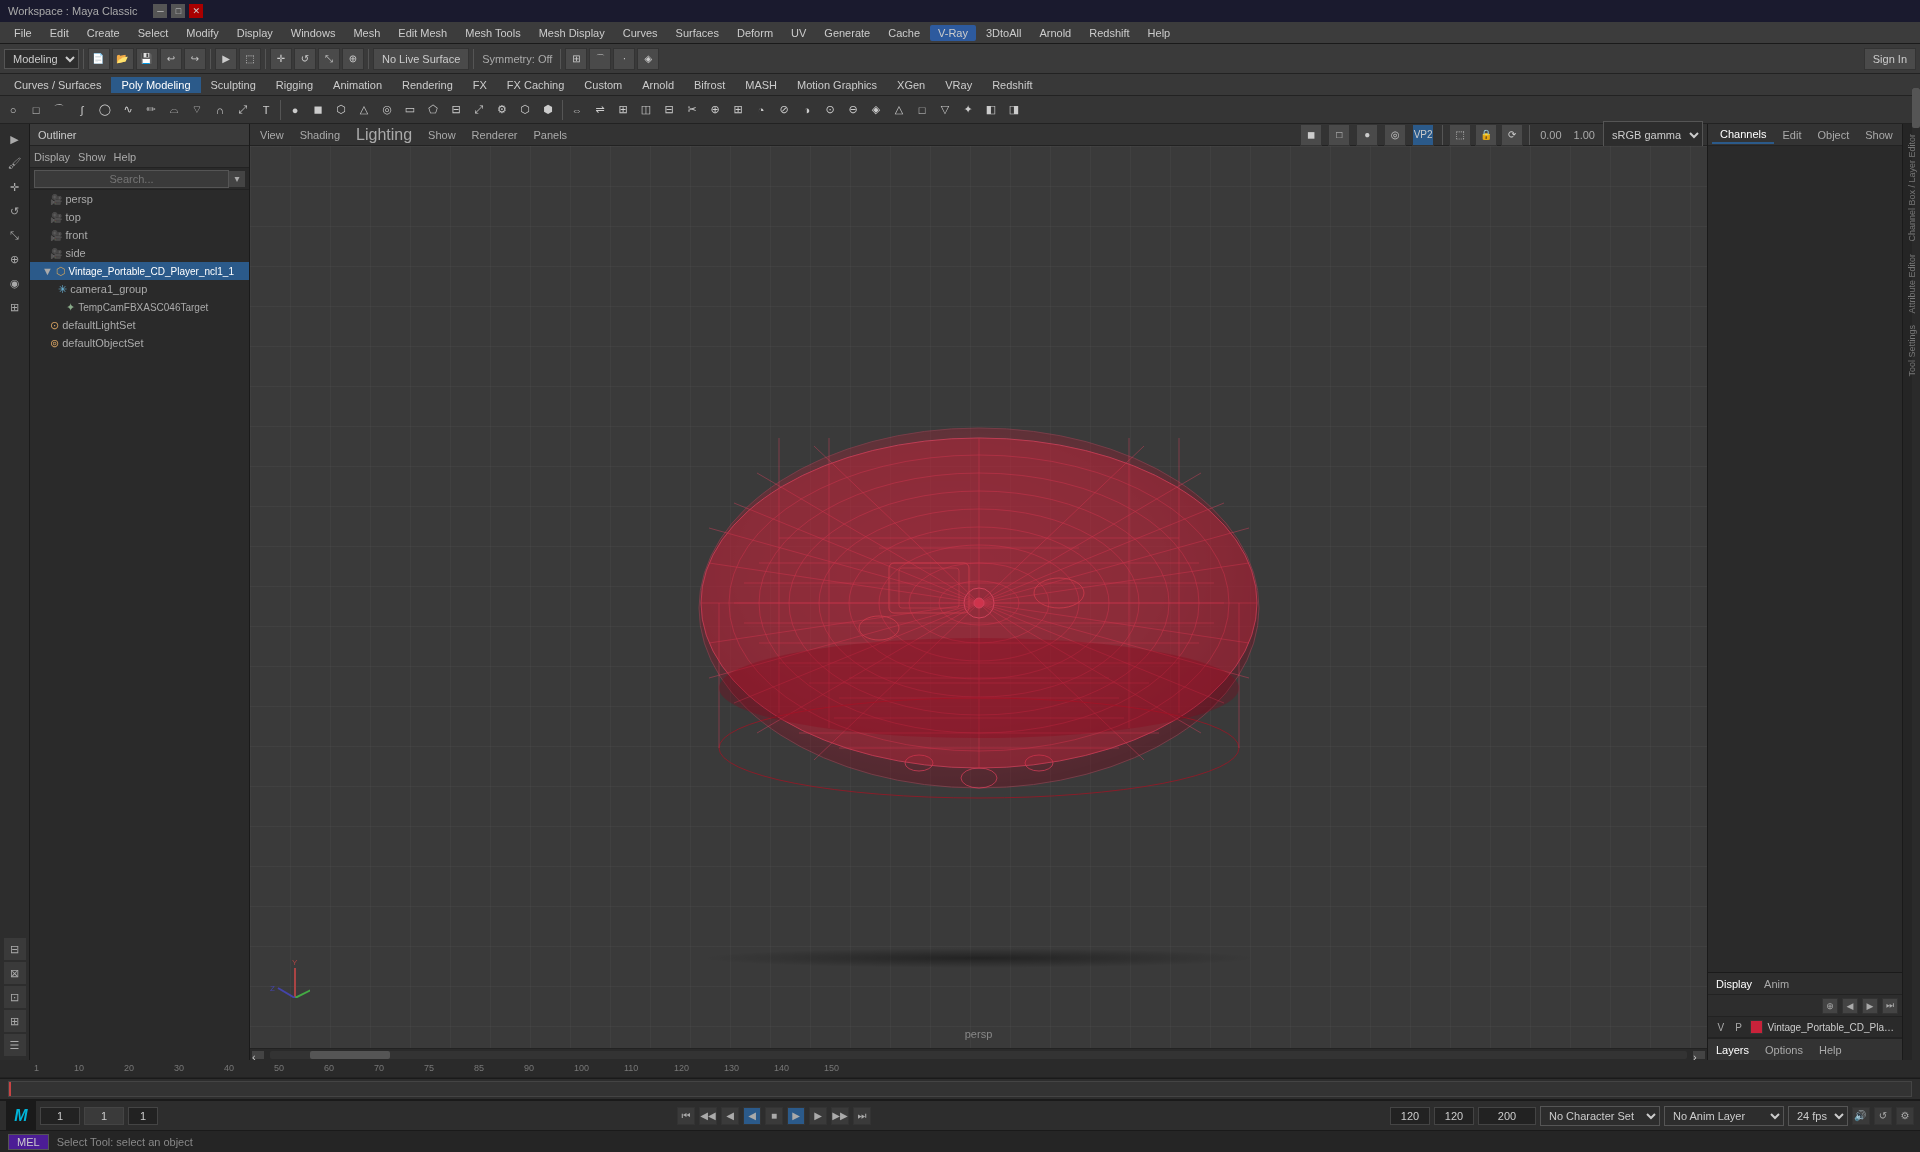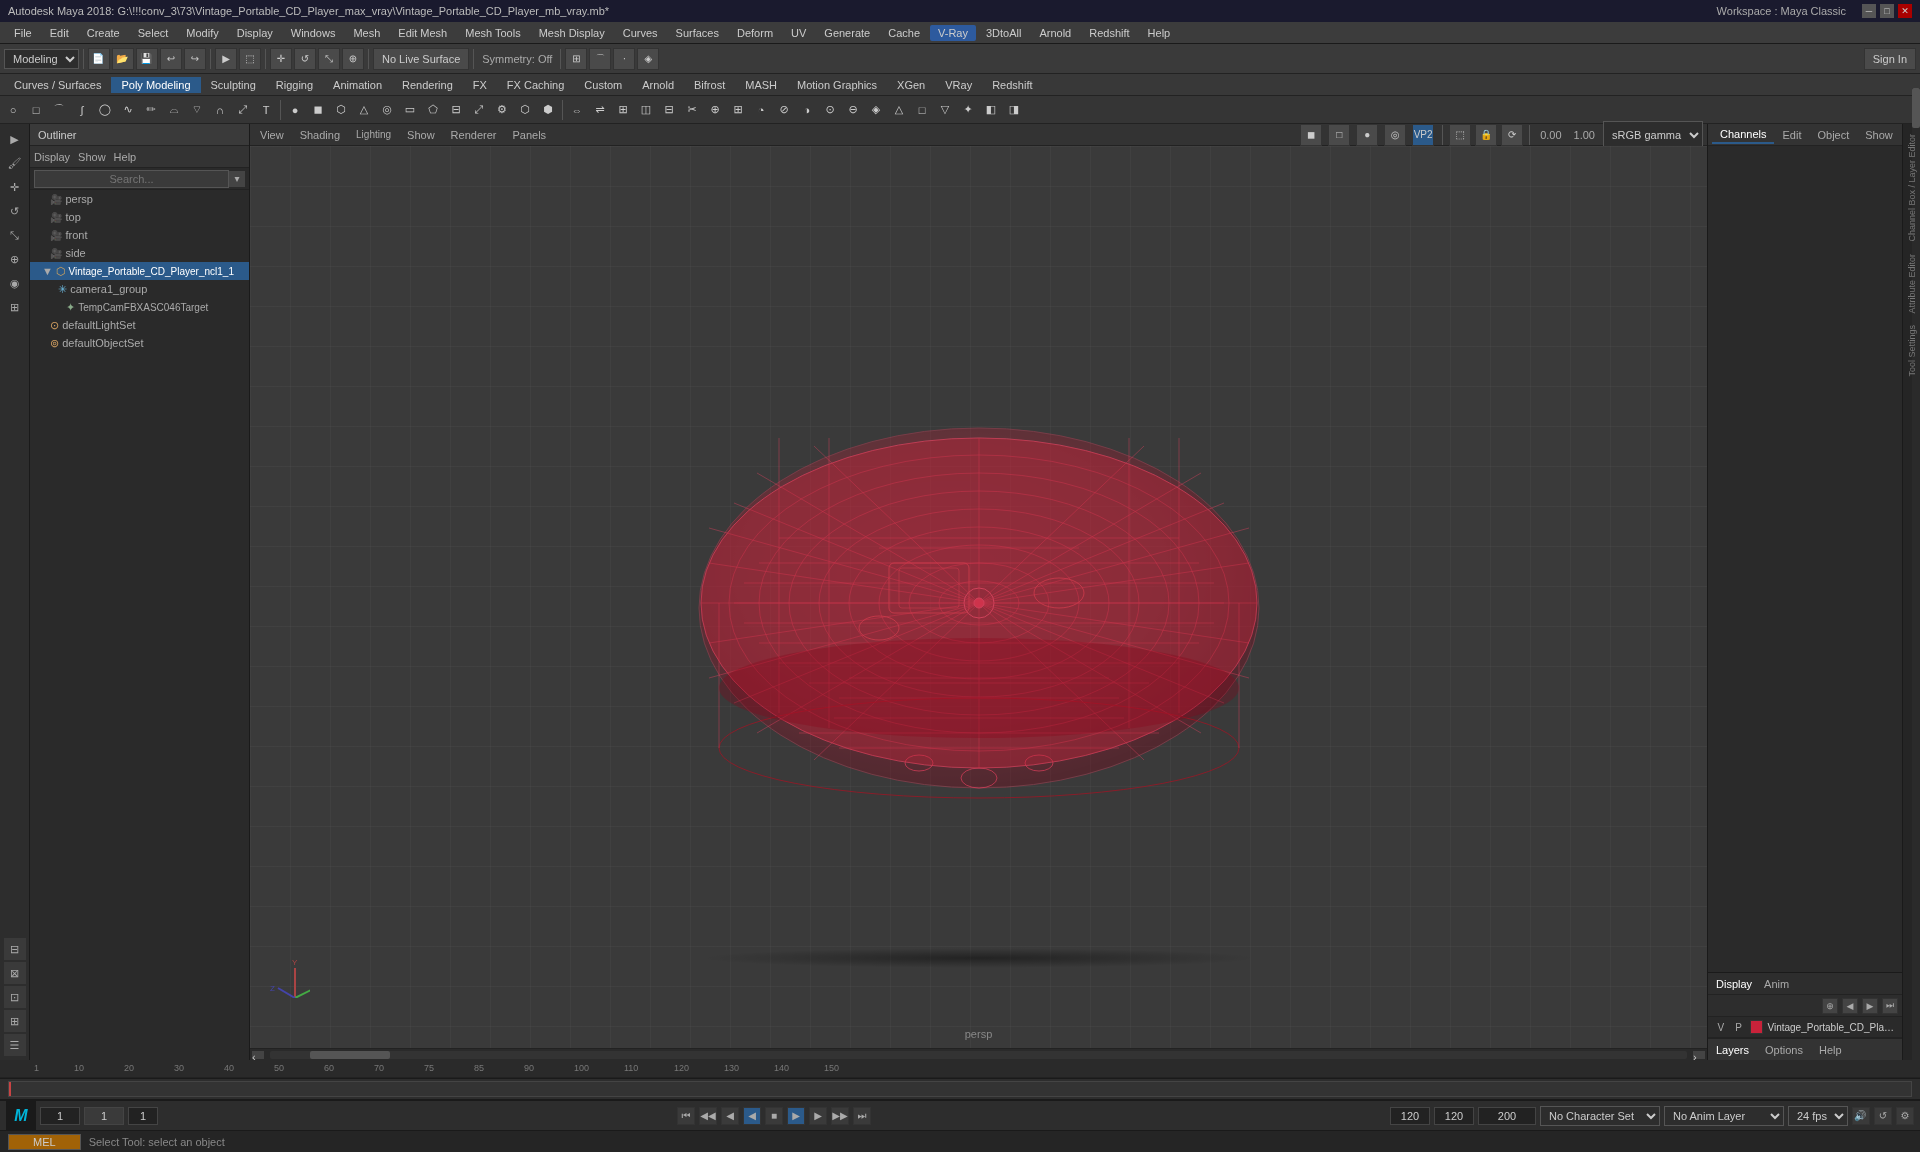--- a/index.html
+++ b/index.html
@@ -503,21 +503,20 @@
       position: absolute;
       top: 50%;
       left: 50%;
       transform: translate(-50%, -45%);
     }
   </style>
 </head>
 <body>
 
 <div id="titlebar">
-  <span class="title">Autodesk Maya 2018: G:\!!!conv_3\73\Vintage_Portable_CD_Player_max_vray\Vintage_Portable_CD_Player_mb_vray.mb*</span>
   <span style="color:#aaa;font-size:11px;margin-right:16px;">Workspace : Maya Classic</span>
   <div class="win-controls">
     <div class="win-btn">─</div>
     <div class="win-btn">□</div>
     <div class="win-btn" style="background:#a00;">✕</div>
   </div>
 </div>
 
 <div id="menubar">
   <span class="menu-item">File</span>
@@ -742,21 +741,21 @@
     <div style="position:absolute;right:0;top:88px;width:8px;height:calc(100% - 150px);background:#2a2a2a;">
       <div style="width:8px;height:40px;background:#555;border-radius:2px;"></div>
     </div>
   </div>
 
   <div id="viewport">
 
     <div id="viewport-toolbar">
       <span class="menu-item" style="padding:0 6px;font-size:11px;color:#aaa;cursor:pointer;">View</span>
       <span class="menu-item" style="padding:0 6px;font-size:11px;color:#aaa;cursor:pointer;">Shading</span>
-      <span class="menu-item" style="padding:0 6px;font-size:10px;color:#aaa;cursor:pointer;text-align:center;">Lighting</span>
+      <span class="menu-item" style="padding:0 6px;font-size:16px;color:#aaa;cursor:pointer;text-align:center;">Lighting</span>
       <span class="menu-item" style="padding:0 6px;font-size:11px;color:#aaa;cursor:pointer;">Show</span>
       <span class="menu-item" style="padding:0 6px;font-size:11px;color:#aaa;cursor:pointer;">Renderer</span>
       <span class="menu-item" style="padding:0 6px;font-size:11px;color:#aaa;cursor:pointer;">Panels</span>
       <div style="flex:1"></div>
 
       <div class="toolbar-btn" style="margin-right:2px;">◼</div>
       <div class="toolbar-btn" style="margin-right:2px;">□</div>
       <div class="toolbar-btn" style="margin-right:2px;">●</div>
       <div class="toolbar-btn" style="margin-right:2px;">◎</div>
       <div class="toolbar-btn" style="background:#2b5a8a;margin-right:2px;">VP2</div>
@@ -992,15 +991,15 @@
   <select class="toolbar-select" style="width:60px;">
     <option>24 fps</option>
   </select>
 
   <div class="playback-btn">🔊</div>
   <div class="playback-btn">↺</div>
   <div class="playback-btn">⚙</div>
 </div>
 
 <div id="bottom-status">
-  <span style="background:#a16207;padding:1px 24px;margin-right:8px;font-size:11px;color:#ccc;cursor:pointer;border:1px solid #555;">MEL</span>
+  <span style="background:#4c1d95;padding:1px 8px;margin-right:8px;font-size:11px;color:#ccc;cursor:pointer;border:1px solid #555;">MEL</span>
   <span>Select Tool: select an object</span>
 </div>
 
 </body></html>

